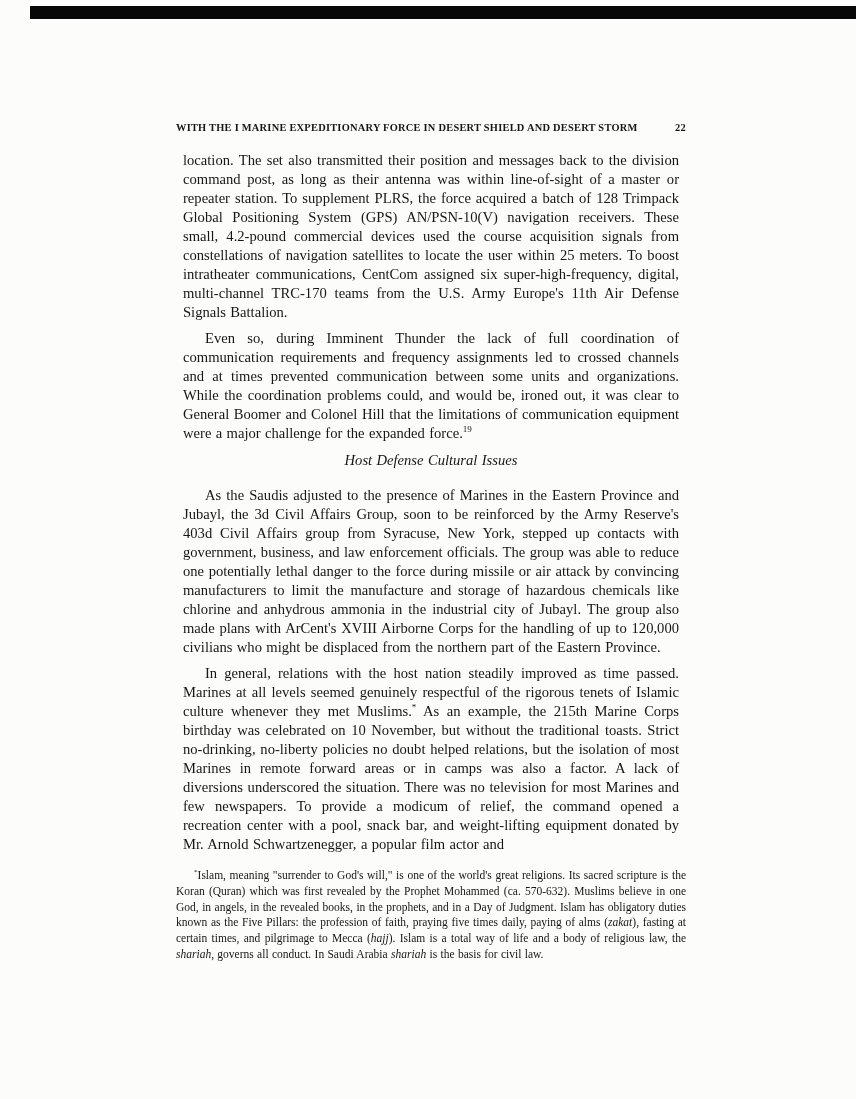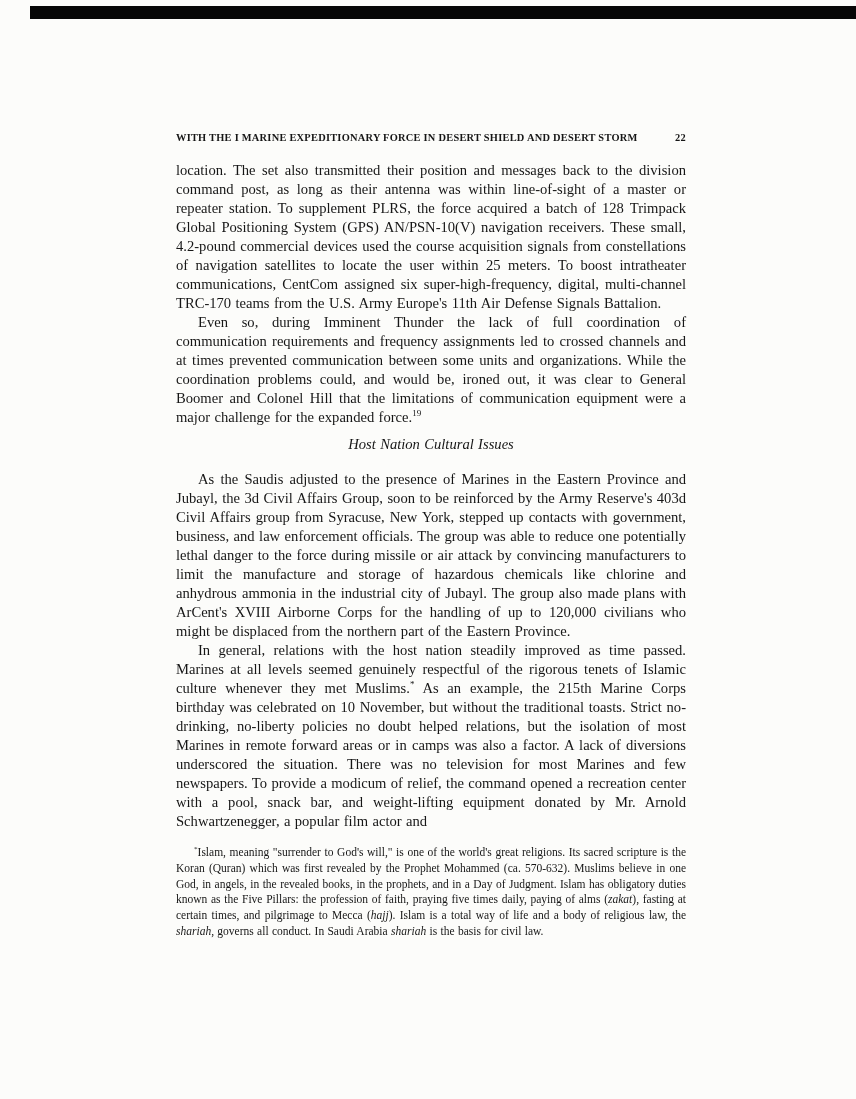--- a/index.html
+++ b/index.html
@@ -21,21 +21,21 @@
     position: absolute;
     left: 30px;
     top: 6px;
     width: 826px;
     height: 13px;
     background: var(--bar, #070707);
   }
   .page-block {
     position: absolute;
     left: 176px;
-    top: 131px;
+    top: 121px;
     width: 510px;
   }
   .running-header {
     display: flex;
     justify-content: space-between;
     align-items: baseline;
     font-size: 10.4px;
     line-height: 13px;
     letter-spacing: 0.25px;
     margin-bottom: 17px;
@@ -43,21 +43,21 @@
   }
   .running-header .rh-title { font-weight: bold; }
   .running-header .rh-page { font-weight: bold; padding-left: 14px; }
   .body-text {
     font-size: 14.6px;
     line-height: 19px;
     text-align: justify;
     word-spacing: 0.05em;
   }
   .body-text p.para {
-    margin: 0;
+    margin: 7px;
   }
   .body-text p.para.indent { text-indent: 22px; }
   .section-heading {
     text-align: center;
     font-style: italic;
     font-size: 14.6px;
     line-height: 19px;
     margin: 8px 0 16px 0;
   }
   sup {
@@ -83,21 +83,21 @@
   <div class="page-block">
 
     <div class="running-header">
       <span class="rh-title">WITH THE I MARINE EXPEDITIONARY FORCE IN DESERT SHIELD AND DESERT STORM</span>
       <span class="rh-page">22</span>
     </div>
 
     <div class="body-text">
         <p class="para"><span>location.  The set also transmitted their position and messages back to the division command post, as long as their antenna was within line-of-sight of a master or repeater station.  To supplement PLRS, the force acquired a batch of 128 Trimpack Global Positioning System (GPS) AN/PSN-10(V) navigation receivers.  These small, 4.2-pound commercial devices used the course acquisition signals from constellations of navigation satellites to locate the user within 25 meters.  To boost intratheater communications, CentCom assigned six super-high-frequency, digital, multi-channel TRC-170 teams from the U.S. Army Europe's 11th Air Defense Signals Battalion.</span></p>
         <p class="para indent"><span>Even so, during Imminent Thunder the lack of full coordination of communication requirements and frequency assignments led to crossed channels and at times prevented communication between some units and organizations. While the coordination problems could, and would be, ironed out, it was clear to General Boomer and Colonel Hill that the limitations of communication equipment were a major challenge for the expanded force.</span><sup>19</sup></p>
-        <div class="section-heading">Host Nation Cultural Issues</div>
+        <div class="section-heading">Host Defense Cultural Issues</div>
         <p class="para indent"><span>As the Saudis adjusted to the presence of Marines in the Eastern Province and Jubayl, the 3d Civil Affairs Group, soon to be reinforced by the Army Reserve's 403d Civil Affairs group from Syracuse, New York, stepped up contacts with government, business, and law enforcement officials.  The group was able to reduce one potentially lethal danger to the force during missile or air attack by convincing manufacturers to limit the manufacture and storage of hazardous chemicals like chlorine and anhydrous ammonia in the industrial city of Jubayl.  The group also made plans with ArCent's XVIII Airborne Corps for the handling of up to 120,000 civilians who might be displaced from the northern part of the Eastern Province.</span></p>
         <p class="para indent"><span>In general, relations with the host nation steadily improved as time passed. Marines at all levels seemed genuinely respectful of the rigorous tenets of Islamic culture whenever they met Muslims.</span><sup>*</sup><span>  As an example, the 215th Marine Corps birthday was celebrated on 10 November, but without the traditional toasts.  Strict no-drinking, no-liberty policies no doubt helped relations, but the isolation of most Marines in remote forward areas or in camps was also a factor.  A lack of diversions underscored the situation.  There was no television for most Marines and few newspapers.  To provide a modicum of relief, the command opened a recreation center with a pool, snack bar, and weight-lifting equipment donated by Mr. Arnold Schwartzenegger, a popular film actor and</span></p>
       </div>
 
     <div class="footnote">
       <span><sup>*</sup><span>Islam, meaning "surrender to God's will," is one of the world's great religions. Its sacred scripture is the Koran (Quran) which was first revealed by the Prophet Mohammed (ca. 570-632).  Muslims believe in one God, in angels, in the revealed books, in the prophets, and in a Day of Judgment.  Islam has obligatory duties known as the Five Pillars:  the profession of faith, praying five times daily, paying of alms (</span><i>zakat</i><span>), fasting at certain times, and pilgrimage to Mecca (</span><i>hajj</i><span>).  Islam is a total way of life and a body of religious law, the </span><i>shariah</i><span>, governs all conduct. In Saudi Arabia </span><i>shariah</i><span> is the basis for civil law.</span></span>
     </div>
 
   </div>
 </div>

